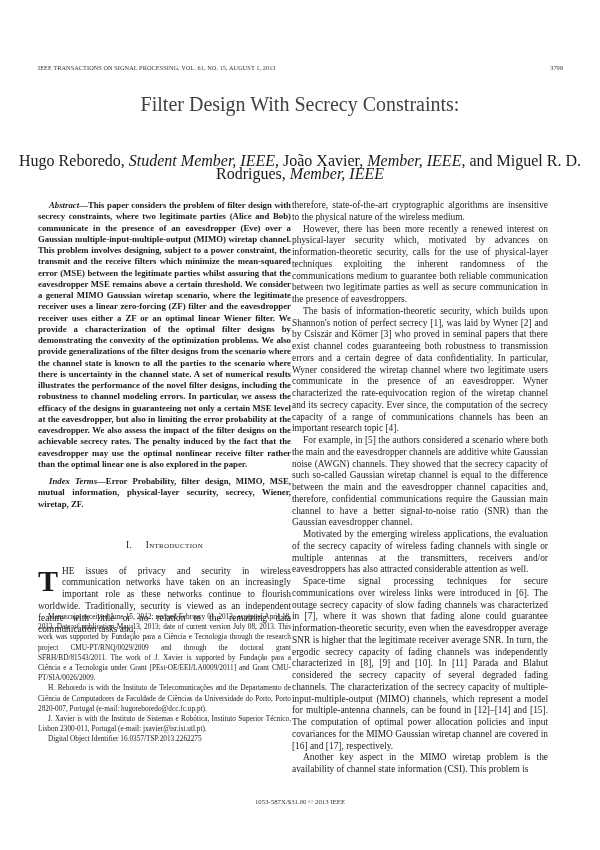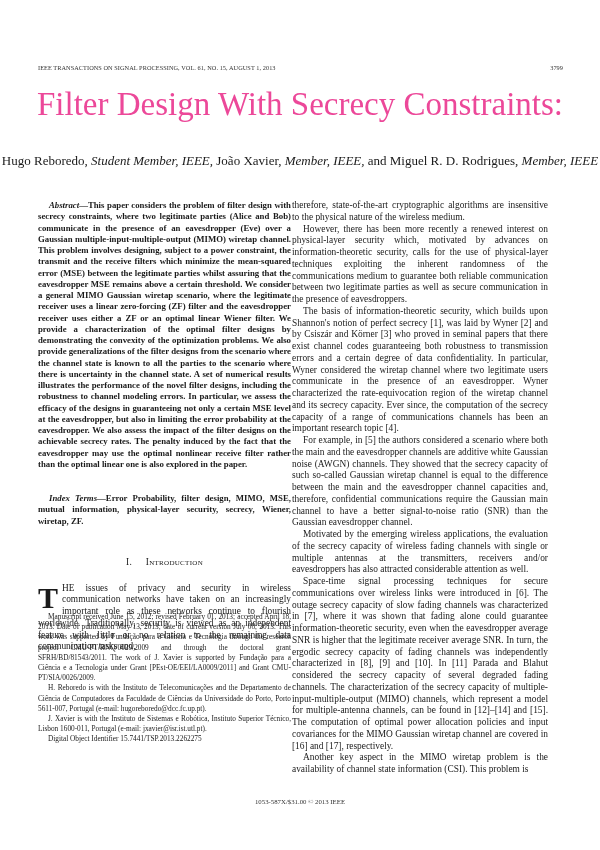--- a/index.html
+++ b/index.html
@@ -1,29 +1,29 @@
 <!DOCTYPE html>
 <html><head>
 <meta charset="utf-8">
 <style>
   html, body { margin:0; padding:0; background:#ffffff; }
   body { width:600px; height:850px; position:relative; overflow:hidden; color:#1a1a1a;
          font-family:"Liberation Serif", "DejaVu Serif", serif; }
   .header { position:absolute; top:64px; left:38px; right:37px; height:12px; font-size:6.3px; letter-spacing:0.05px; color:#333; }
   .header .left { position:absolute; left:0; top:0; }
   .header .right { position:absolute; right:0; top:0; }
-  .title { position:absolute; top:90px; left:0; width:600px; text-align:center; font-size:33px; line-height:28px; color:#ec4899; }
-  .authors { position:absolute; top:154px; left:0; width:600px; text-align:center; font-size:13px; line-height:13px; }
+  .title { position:absolute; top:90px; left:0; width:600px; text-align:center; font-size:20px; line-height:28px; color:#404040; }
+  .authors { position:absolute; top:154px; left:0; width:600px; text-align:center; font-size:16px; line-height:13px; }
   .authors i { font-style:italic; }
   .col { position:absolute; text-align:justify; }
   .col-left { left:38px; top:200px; width:253px; }
   .col-right { left:292px; top:200px; width:256px; }
   .abstract { font-weight:bold; font-size:8.75px; line-height:11.25px; text-indent:11px; margin:0; hyphens:none; }
   .abstract .lead { font-style:italic; }
-  .index { font-weight:bold; font-size:8.75px; line-height:11.25px; text-indent:11px; margin:23px 0 0 0; }
+  .index { font-weight:bold; font-size:8.75px; line-height:11.25px; text-indent:11px; margin:6px 0 0 0; }
   .index .lead { font-style:italic; }
   .section-head { text-align:center; font-size:9.4px; margin:30px 0 0 0; letter-spacing:0.3px; }
   .section-head .sc { font-variant:small-caps;margin-left:11px; }
   .intro { font-size:9.4px; line-height:11.7px; margin:16px 0 0 0; }
   .dropcap { float:left; font-size:30px; line-height:22px; font-weight:bold; margin:2px 4px 0 0; padding-top:2px; }
   .footnotes { position:absolute; left:38px; top:612px; width:253px; font-size:7.3px; line-height:10.2px; text-align:justify; }
   .footnotes p { margin:0; text-indent:10px; }
   .body-p { font-size:9.4px; line-height:11.75px; margin:0; text-indent:11px; }
   .body-p.first { text-indent:0; }
   .copyright { position:absolute; top:798px; left:0; width:600px; text-align:center; font-size:6.8px; color:#333; }
@@ -54,23 +54,23 @@
   <p class="index"><span class="lead">Index Terms</span><span>—Error Probability, filter design, MIMO, MSE, mutual information, physical-layer security, secrecy, Wiener, wiretap, ZF.</span></p>
   <div class="section-head">
     <span>I.</span>
     <span class="sc">Introduction</span>
   </div>
   <p class="intro"><span class="dropcap">T</span><span>HE issues of privacy and security in wireless communication networks have taken on an increasingly important role as these networks continue to flourish worldwide. Traditionally, security is viewed as an independent feature with little or no relation to the remaining data communication tasks and,</span></p>
 </div>
 
 <div class="footnotes">
   <p>Manuscript received June 15, 2012; revised February 01, 2013; accepted April 18, 2013. Date of publication May 13, 2013; date of current version July 08, 2013. This work was supported by Fundação para a Ciência e Tecnologia through the research project CMU-PT/RNQ/0029/2009 and through the doctoral grant SFRH/BD/81543/2011. The work of J. Xavier is supported by Fundação para a Ciência e a Tecnologia under Grant [PEst-OE/EEI/LA0009/2011] and Grant CMU-PT/SIA/0026/2009.</p>
-  <p>H. Reboredo is with the Instituto de Telecomunicações and the Departamento de Ciência de Computadores da Faculdade de Ciências da Universidade do Porto, Porto 5611-007, Portugal (e-mail: hugoreboredo@dcc.fc.up.pt).</p>
-  <p>J. Xavier is with the Instituto de Sistemas e Robótica, Instituto Superior Técnico, Lisbon 1600-011, Portugal (e-mail: jxavier@isr.ist.utl.pt).</p>
-  <p>Digital Object Identifier 15.7441/TSP.2013.2262275</p>
+  <p>H. Reboredo is with the Instituto de Telecomunicações and the Departamento de Ciência de Computadores da Faculdade de Ciências da Universidade do Porto, Porto 2820-007, Portugal (e-mail: hugoreboredo@dcc.fc.up.pt).</p>
+  <p>J. Xavier is with the Instituto de Sistemas e Robótica, Instituto Superior Técnico, Lisbon 2300-011, Portugal (e-mail: jxavier@isr.ist.utl.pt).</p>
+  <p>Digital Object Identifier 16.0357/TSP.2013.2262275</p>
 </div>
 
 <div class="col col-right">
   <p class="body-p first">therefore, state-of-the-art cryptographic algorithms are insensitive to the physical nature of the wireless medium.</p>
   <p class="body-p">However, there has been more recently a renewed interest on physical-layer security which, motivated by advances on information-theoretic security, calls for the use of physical-layer techniques exploiting the inherent randomness of the communications medium to guarantee both reliable communication between two legitimate parties as well as secure communication in the presence of eavesdroppers.</p>
   <p class="body-p">The basis of information-theoretic security, which builds upon Shannon's notion of perfect secrecy [1], was laid by Wyner [2] and by Csiszár and Körner [3] who proved in seminal papers that there exist channel codes guaranteeing both robustness to transmission errors and a certain degree of data confidentiality. In particular, Wyner considered the wiretap channel where two legitimate users communicate in the presence of an eavesdropper. Wyner characterized the rate-equivocation region of the wiretap channel and its secrecy capacity. Ever since, the computation of the secrecy capacity of a range of communications channels has been an important research topic [4].</p>
   <p class="body-p">For example, in [5] the authors considered a scenario where both the main and the eavesdropper channels are additive white Gaussian noise (AWGN) channels. They showed that the secrecy capacity of such so-called Gaussian wiretap channel is equal to the difference between the main and the eavesdropper channel capacities and, therefore, confidential communications require the Gaussian main channel to have a better signal-to-noise ratio (SNR) than the Gaussian eavesdropper channel.</p>
   <p class="body-p">Motivated by the emerging wireless applications, the evaluation of the secrecy capacity of wireless fading channels with single or multiple antennas at the transmitters, receivers and/or eavesdroppers has also attracted considerable attention as well.</p>
   <p class="body-p">Space-time signal processing techniques for secure communications over wireless links were introduced in [6]. The outage secrecy capacity of slow fading channels was characterized in [7], where it was shown that fading alone could guarantee information-theoretic security, even when the eavesdropper average SNR is higher that the legitimate receiver average SNR. In turn, the ergodic secrecy capacity of fading channels was independently characterized in [8], [9] and [10]. In [11] Parada and Blahut considered the secrecy capacity of several degraded fading channels. The characterization of the secrecy capacity of multiple-input-multiple-output (MIMO) channels, which represent a model for multiple-antenna channels, can be found in [12]–[14] and [15]. The computation of optimal power allocation policies and input covariances for the MIMO Gaussian wiretap channel are covered in [16] and [17], respectively.</p>
   <p class="body-p">Another key aspect in the MIMO wiretap problem is the availability of channel state information (CSI). This problem is</p>

